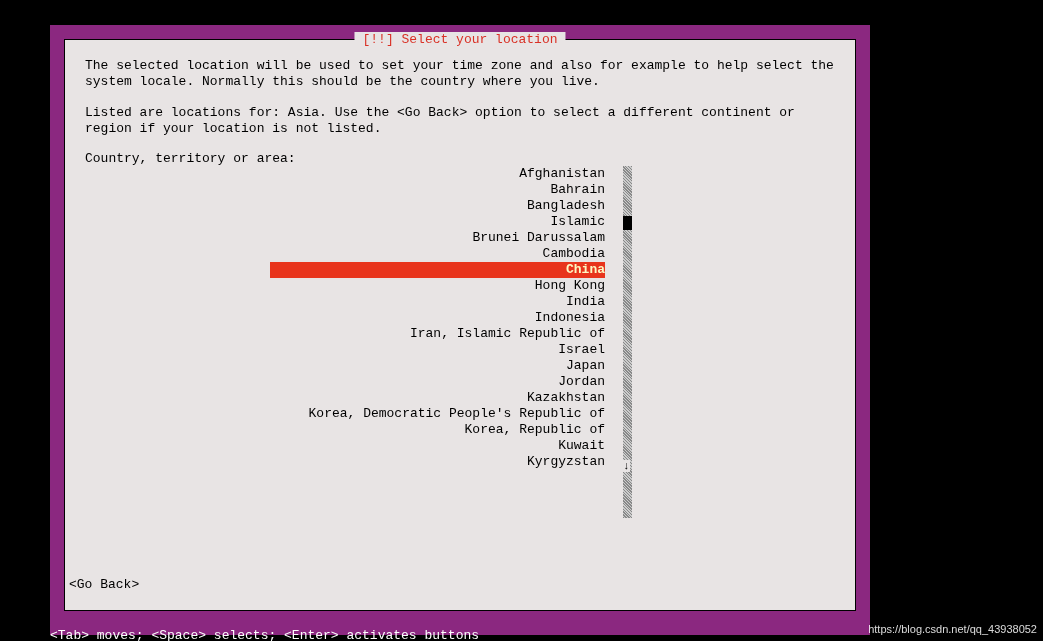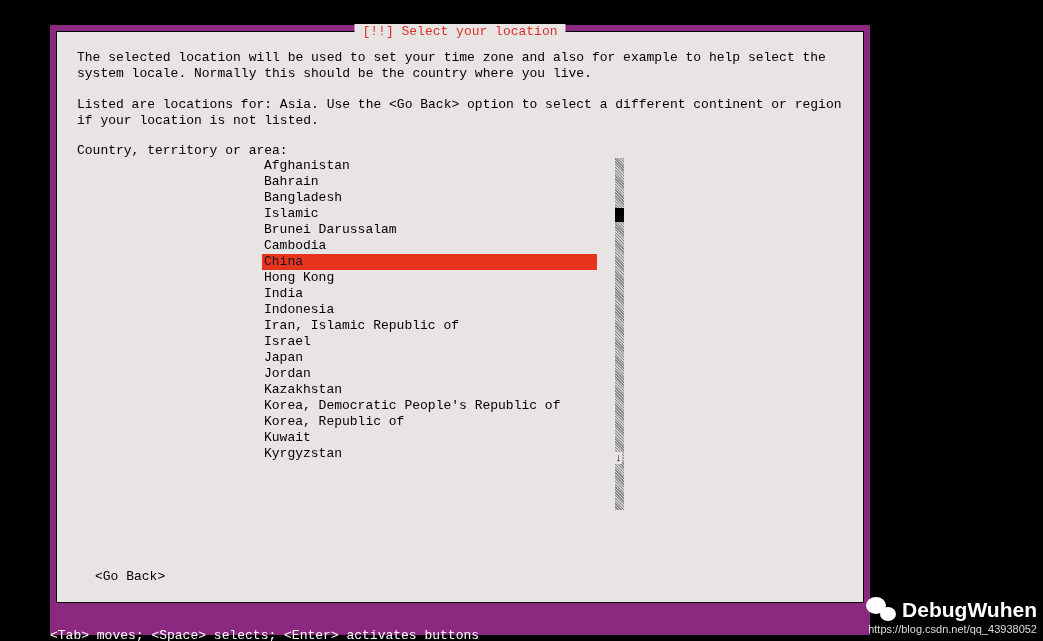--- a/index.html
+++ b/index.html
@@ -16,21 +16,21 @@
       position: relative;
       overflow: hidden;
     }
     .outer-frame {
       position: absolute;
       left: 50px;
       top: 25px;
       width: 820px;
       height: 610px;
       background: #8B2880;
-      padding: 6px;
+      padding: 14px;
     }
     .dialog-box {
       background: #E8E4E4;
       width: 100%;
       height: 572px;
       border: 1px solid #000;
       position: relative;
       padding: 18px 20px;
       color: #000;
     }
@@ -60,24 +60,26 @@
     }
     .list-items {
       margin-left: 185px;
       width: 335px;
     }
     .list-item {
       height: 16px;
       line-height: 16px;
       padding-left: 2px;
       cursor: pointer;
+      text-align: right;
     }
     .list-item.selected {
       background: #E8341C;
-      color: #0f172a;
+      color: #fef9c3;
+      font-weight: bold;
     }
     .scrollbar {
       position: absolute;
       left: 538px;
       top: 0;
       width: 9px;
       height: 352px;
       background: repeating-linear-gradient(45deg, #888, #888 1px, #ccc 1px, #ccc 2px);
     }
     .scroll-arrow-up {
@@ -98,21 +100,21 @@
     .scroll-arrow-down {
       position: absolute;
       left: 538px;
       bottom: -2px;
       font-size: 11px;
       background: #E8E4E4;
     }
     .go-back {
       position: absolute;
       bottom: 18px;
-      left: 38px;
+      left: 4px;
       cursor: pointer;
     }
     .footer-hint {
       position: absolute;
       left: 50px;
       bottom: -2px;
       color: #fff;
       font-size: 13px;
     }
     .watermark {
@@ -199,21 +201,14 @@
       <div class="scroll-thumb"></div>
       <div class="scroll-arrow-down">↓</div>
     </div>
     <div class="go-back">&lt;Go Back&gt;</div>
   </div>
 </div>
 
 <div class="footer-hint">&lt;Tab&gt; moves; &lt;Space&gt; selects; &lt;Enter&gt; activates buttons</div>
 
 <div class="watermark">
-  <div class="watermark-name">
-    <span class="wechat-icon">
-      <span class="bubble1"></span>
-      <span class="bubble2"></span>
-    </span>
-    <span>DebugWuhen</span>
-  </div>
   <div class="watermark-url">https://blog.csdn.net/qq_43938052</div>
 </div>
 
 </body></html>

